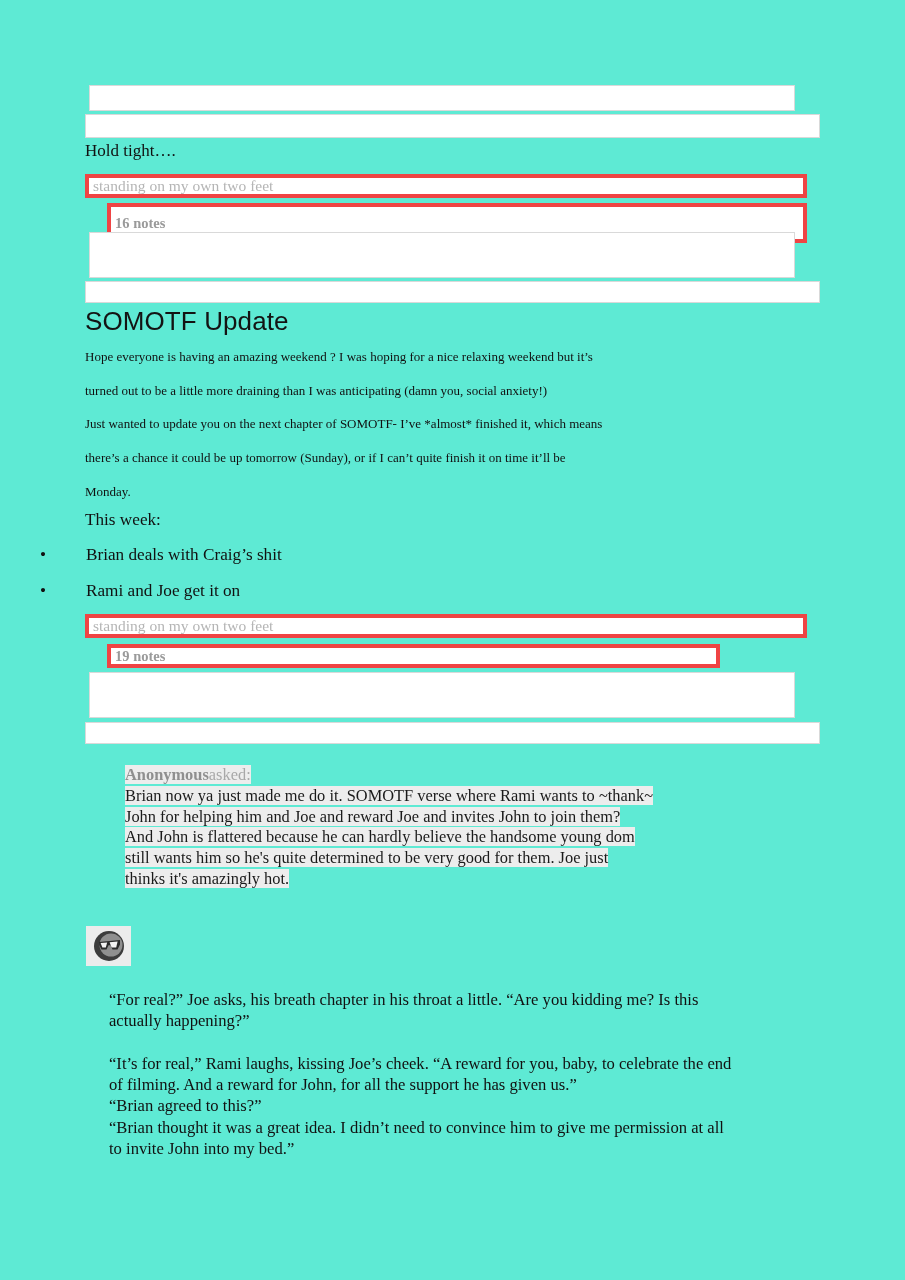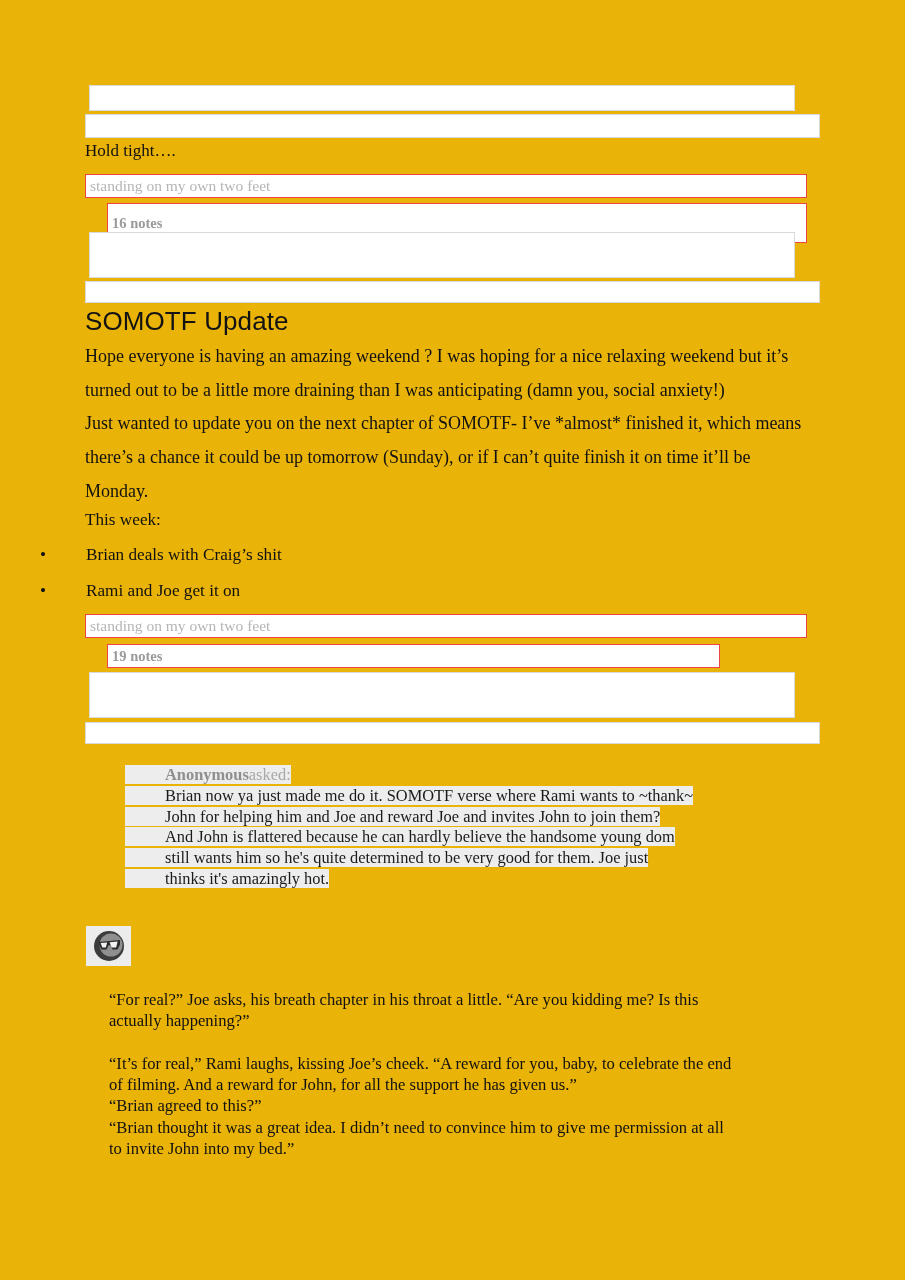--- a/index.html
+++ b/index.html
@@ -14,36 +14,36 @@
     position: relative;
     font-family: "Liberation Serif", "DejaVu Serif", serif;
     color: #000000;
     overflow: hidden;
   }
 
   .page {
     position: relative;
     width: 905px;
     height: 1280px;
-    background: #eab308;
+    background: #5eead4;
   }
 
   
   .frame {
     position: absolute;
     box-sizing: border-box;
     border: 1px solid #d9d9d9;
     background: #ffffff;
   }
 
   
   .framed-row {
     position: absolute;
     box-sizing: border-box;
-    border: 1px solid #ef4444;
+    border: 4px solid #ef4444;
     background: #ffffff;
     display: flex;
     align-items: center;
     padding-left: 4px;
   }
   .blogtitle-text {
     font-family: "Liberation Serif", "DejaVu Serif", serif;
     font-size: 15.5px;
     color: #b5b5b5;
     line-height: 1;
@@ -77,21 +77,21 @@
     color: #131313;
     line-height: 1;
     letter-spacing: 0.1px;
     white-space: nowrap;
   }
 
   
   .body-block {
     position: absolute;
     font-family: "Liberation Serif", "DejaVu Serif", serif;
-    font-size: 18px;
+    font-size: 13px;
     color: #111111;
     line-height: 33.7px;
   }
 
   
   .bullet-row {
     position: absolute;
     font-family: "Liberation Serif", "DejaVu Serif", serif;
     font-size: 17.2px;
     color: #111111;
@@ -118,21 +118,20 @@
   .ask-block {
     position: absolute;
     font-family: "Liberation Serif", "DejaVu Serif", serif;
     font-size: 16.4px;
     line-height: 20.8px;
     color: #1a1a1a;
   }
   .ask-block .hl {
     background: #ededed;
     box-decoration-break: clone;
-    padding-left: 40px;
     -webkit-box-decoration-break: clone;
   }
   .ask-asker {
     font-weight: bold;
     color: #8f8f8f;
   }
   .ask-asked {
     color: #a8a8a8;
   }
 

